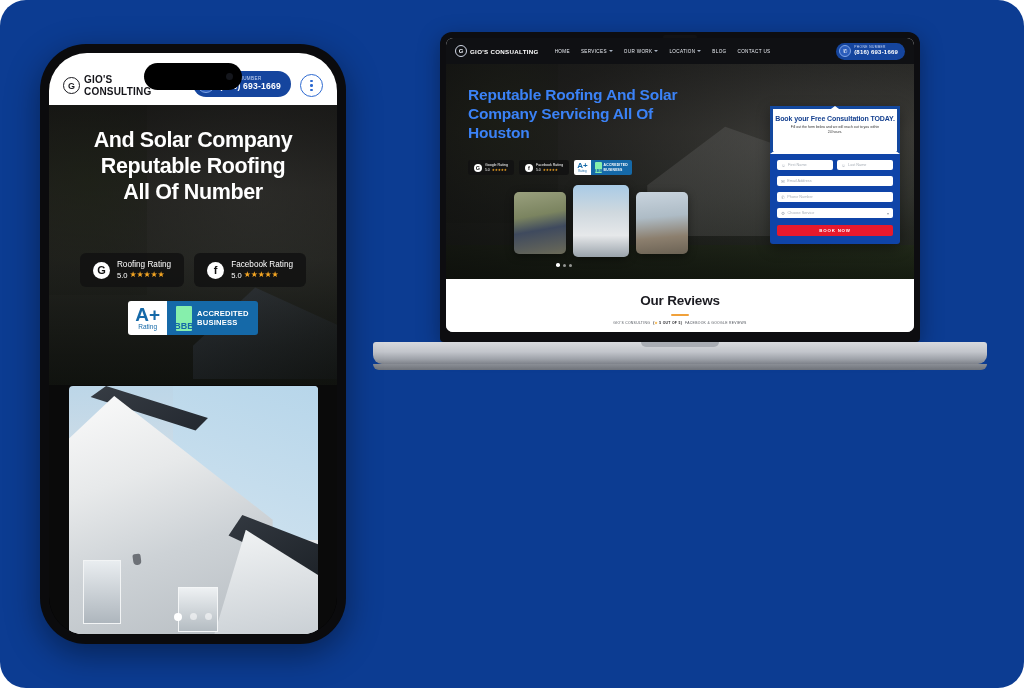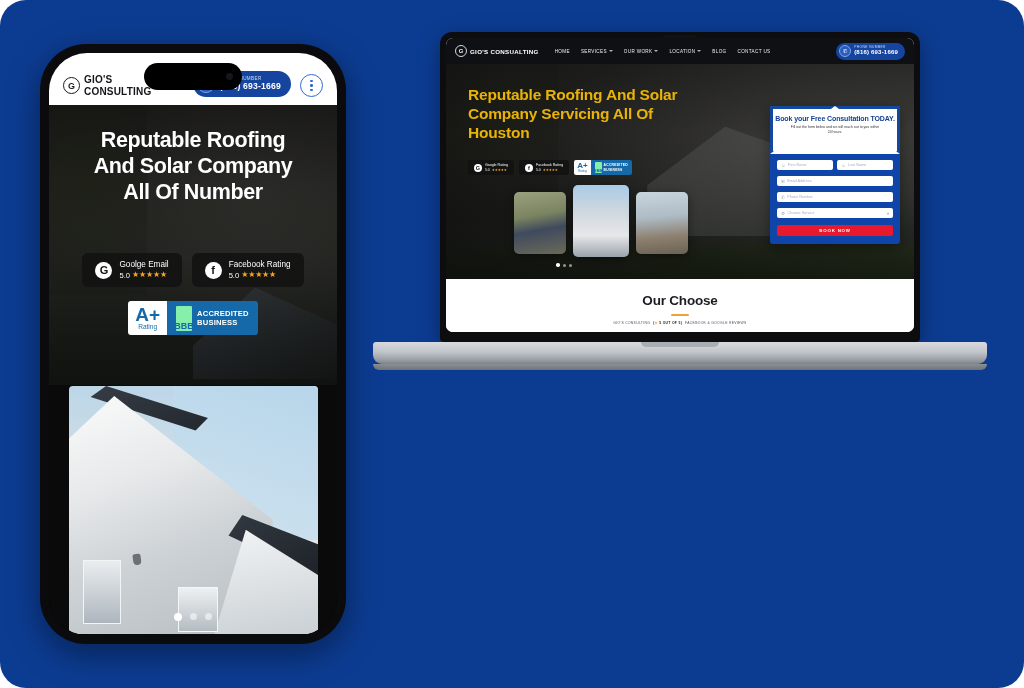--- a/index.html
+++ b/index.html
@@ -61,21 +61,21 @@
       linear-gradient(180deg,#3a3a36 0%,#4a4942 32%,#3d4038 62%,#23291f 100%);
   }
   .hero-house{position:absolute;right:5%;top:18%;width:52%;height:62%;
     background:linear-gradient(135deg,rgba(190,190,186,.50),rgba(120,122,118,.22));
     clip-path:polygon(0% 62%,32% 18%,66% 40%,100% 16%,100% 100%,0% 100%);}
   .hero-tree{position:absolute;left:-2%;top:-6%;width:26%;height:80%;
     background:radial-gradient(circle at 45% 40%, rgba(70,78,52,.85), rgba(30,35,22,.2) 70%);}
   .hero-grass{position:absolute;left:0;bottom:0;width:100%;height:16%;
     background:linear-gradient(180deg,rgba(44,58,30,.75),rgba(26,36,18,.95));}
   .hero-scrim{position:absolute;inset:0;background:linear-gradient(100deg,rgba(10,10,10,.78) 0%,rgba(12,12,12,.58) 48%,rgba(12,12,12,.34) 100%);}
-  .lp-h1{position:absolute;left:22px;top:22px;width:230px;color:#eab308;
+  .lp-h1{position:absolute;left:22px;top:22px;width:230px;color:#3b82f6;
     font-size:15.5px;font-weight:bold;line-height:1.22;letter-spacing:-.2px;}
   .lp-badges{position:absolute;left:22px;top:96px;display:flex;align-items:center;gap:5px;}
   .badge-dark{display:flex;align-items:center;gap:3px;background:rgba(18,18,18,.86);
     border-radius:3px;padding:3px 6px;}
   .badge-ic{width:8px;height:8px;border-radius:50%;background:#fff;color:#111;
     font-size:5.5px;font-weight:bold;display:flex;align-items:center;justify-content:center;}
   .badge-t1{color:#fff;font-size:3.6px;line-height:1.25;white-space:nowrap;}
   .badge-t2{color:#fff;font-size:3.4px;line-height:1.25;display:flex;gap:2px;align-items:center;}
   .stars{color:#f5a623;font-size:3.6px;letter-spacing:-.2px;}
   .bbb{display:flex;align-items:stretch;border-radius:2px;overflow:hidden;height:15px;}
@@ -347,21 +347,21 @@
               <span class="gi">⚙</span>
               <span class="pl">Choose Service</span>
               <span class="ar">▾</span>
             </div>
           </div>
           <div class="f-btn">BOOK NOW</div>
         </div>
       </div>
 
       <div class="lp-rev">
-        <div class="rev-h">Our Choose</div>
+        <div class="rev-h">Our Reviews</div>
         <div class="rev-rule"></div>
         <div class="rev-sub">
           <span>GIO'S CONSULTING</span>
           <span class="hl">(<i class="rev-star" style="font-style:normal">★</i> <i style="font-style:normal">5 OUT OF 5</i>)</span>
           <span>FACEBOOK &amp; GOOGLE REVIEWS</span>
         </div>
       </div>
 
     </div>
   </div>
@@ -399,30 +399,30 @@
       </div>
 
       <div class="ph-hero">
         <div class="ph-photo">
           <div class="ph-tree"></div>
           <div class="ph-roof"></div>
         </div>
         <div class="ph-scrim"></div>
 
         <div class="ph-h1">
+          <span style="display:block">And Solar Company</span>
           <span style="display:block">Reputable Roofing</span>
-          <span style="display:block">And Solar Company</span>
           <span style="display:block">All Of Number</span>
         </div>
 
         <div class="ph-badges">
           <div class="badge-dark">
             <span class="badge-ic">G</span>
             <span>
-              <span class="badge-t1" style="display:block">Goolge Email</span>
+              <span class="badge-t1" style="display:block">Roofing Rating</span>
               <span class="badge-t2">
                 <b style="font-weight:400">5.0</b>
                 <i class="stars" style="font-style:normal">★★★★★</i>
               </span>
             </span>
           </div>
           <div class="badge-dark">
             <span class="badge-ic">f</span>
             <span>
               <span class="badge-t1" style="display:block">Facebook Rating</span>

